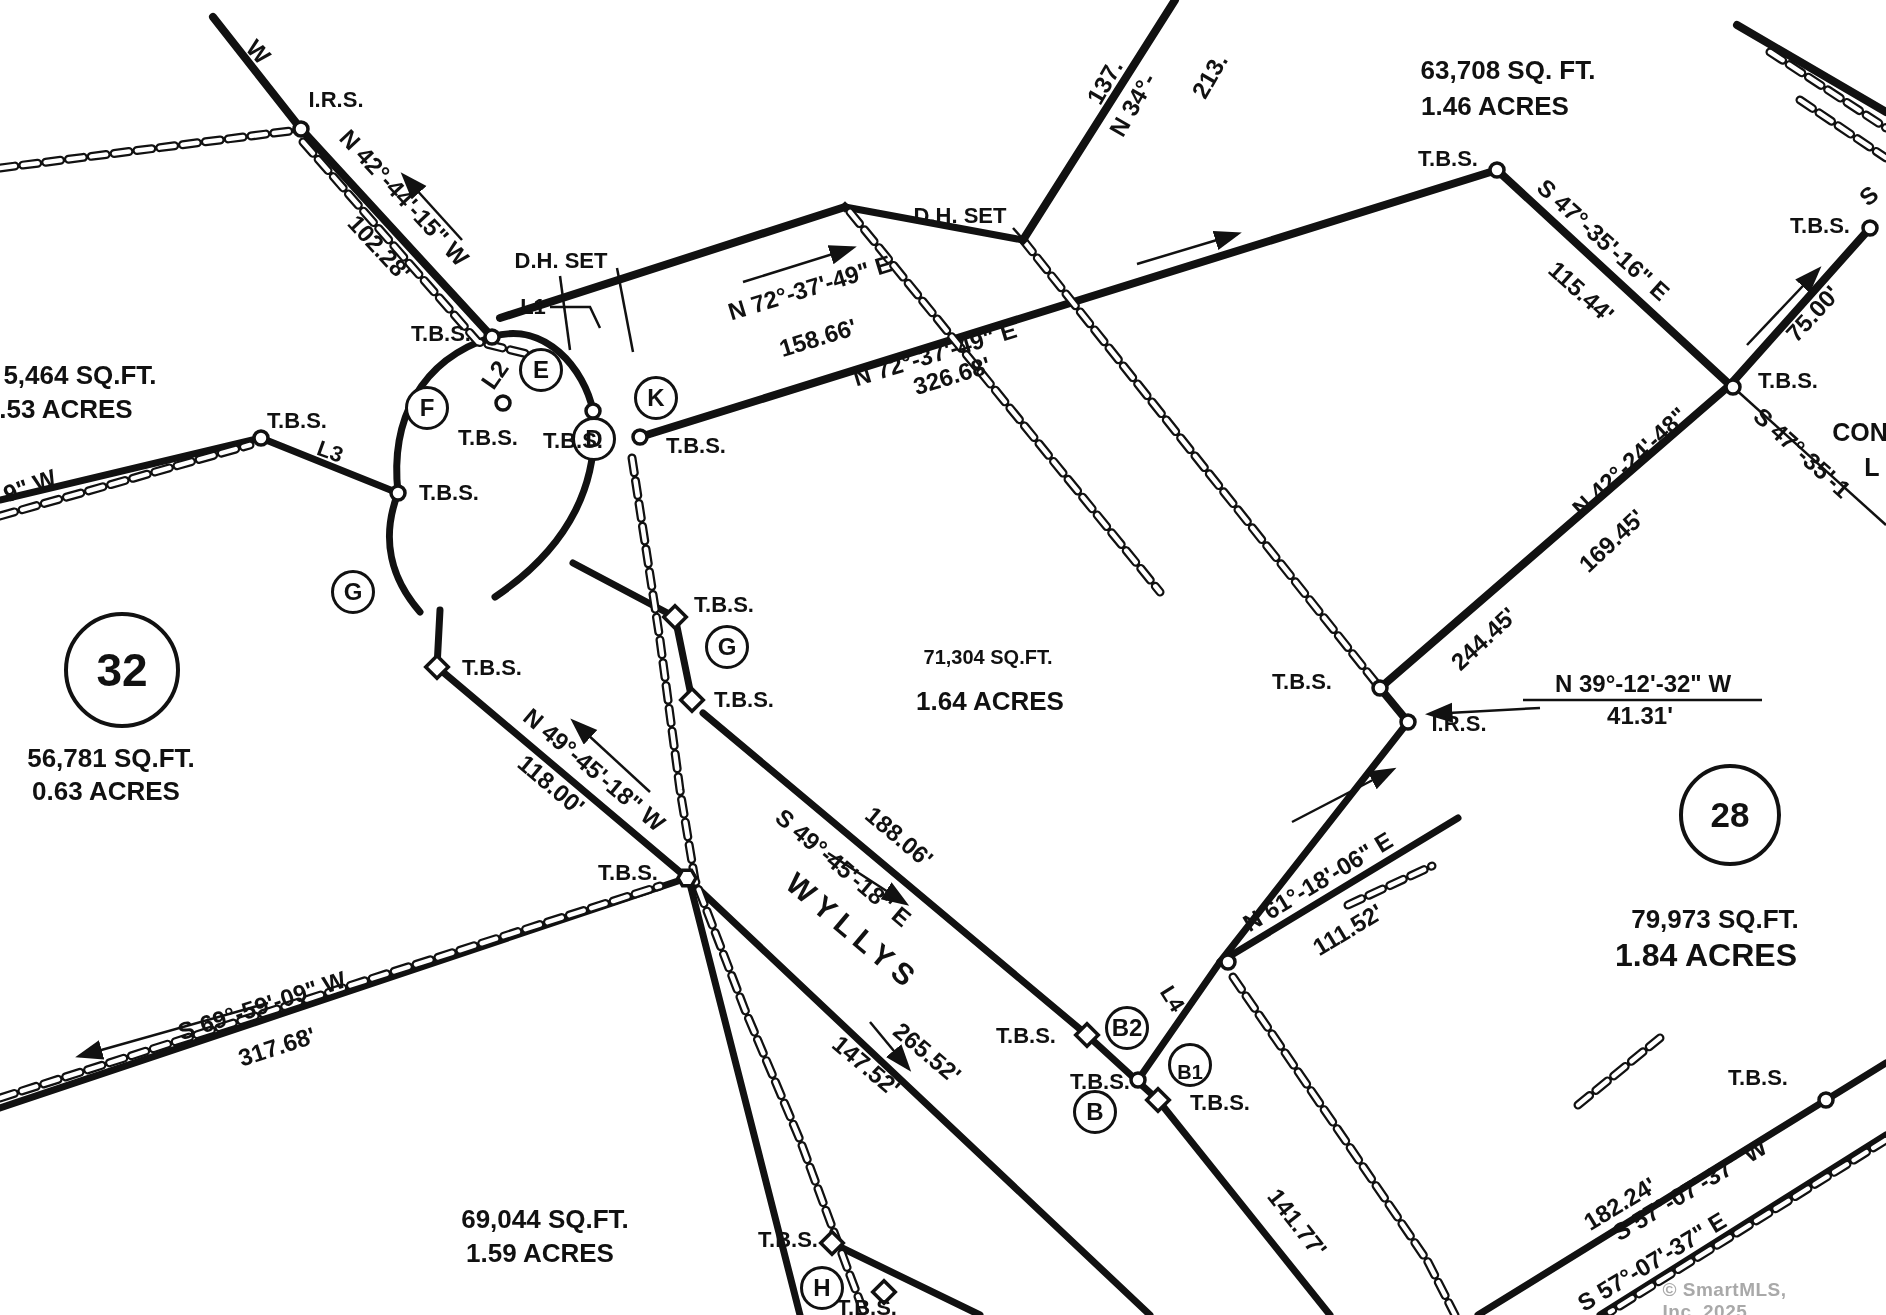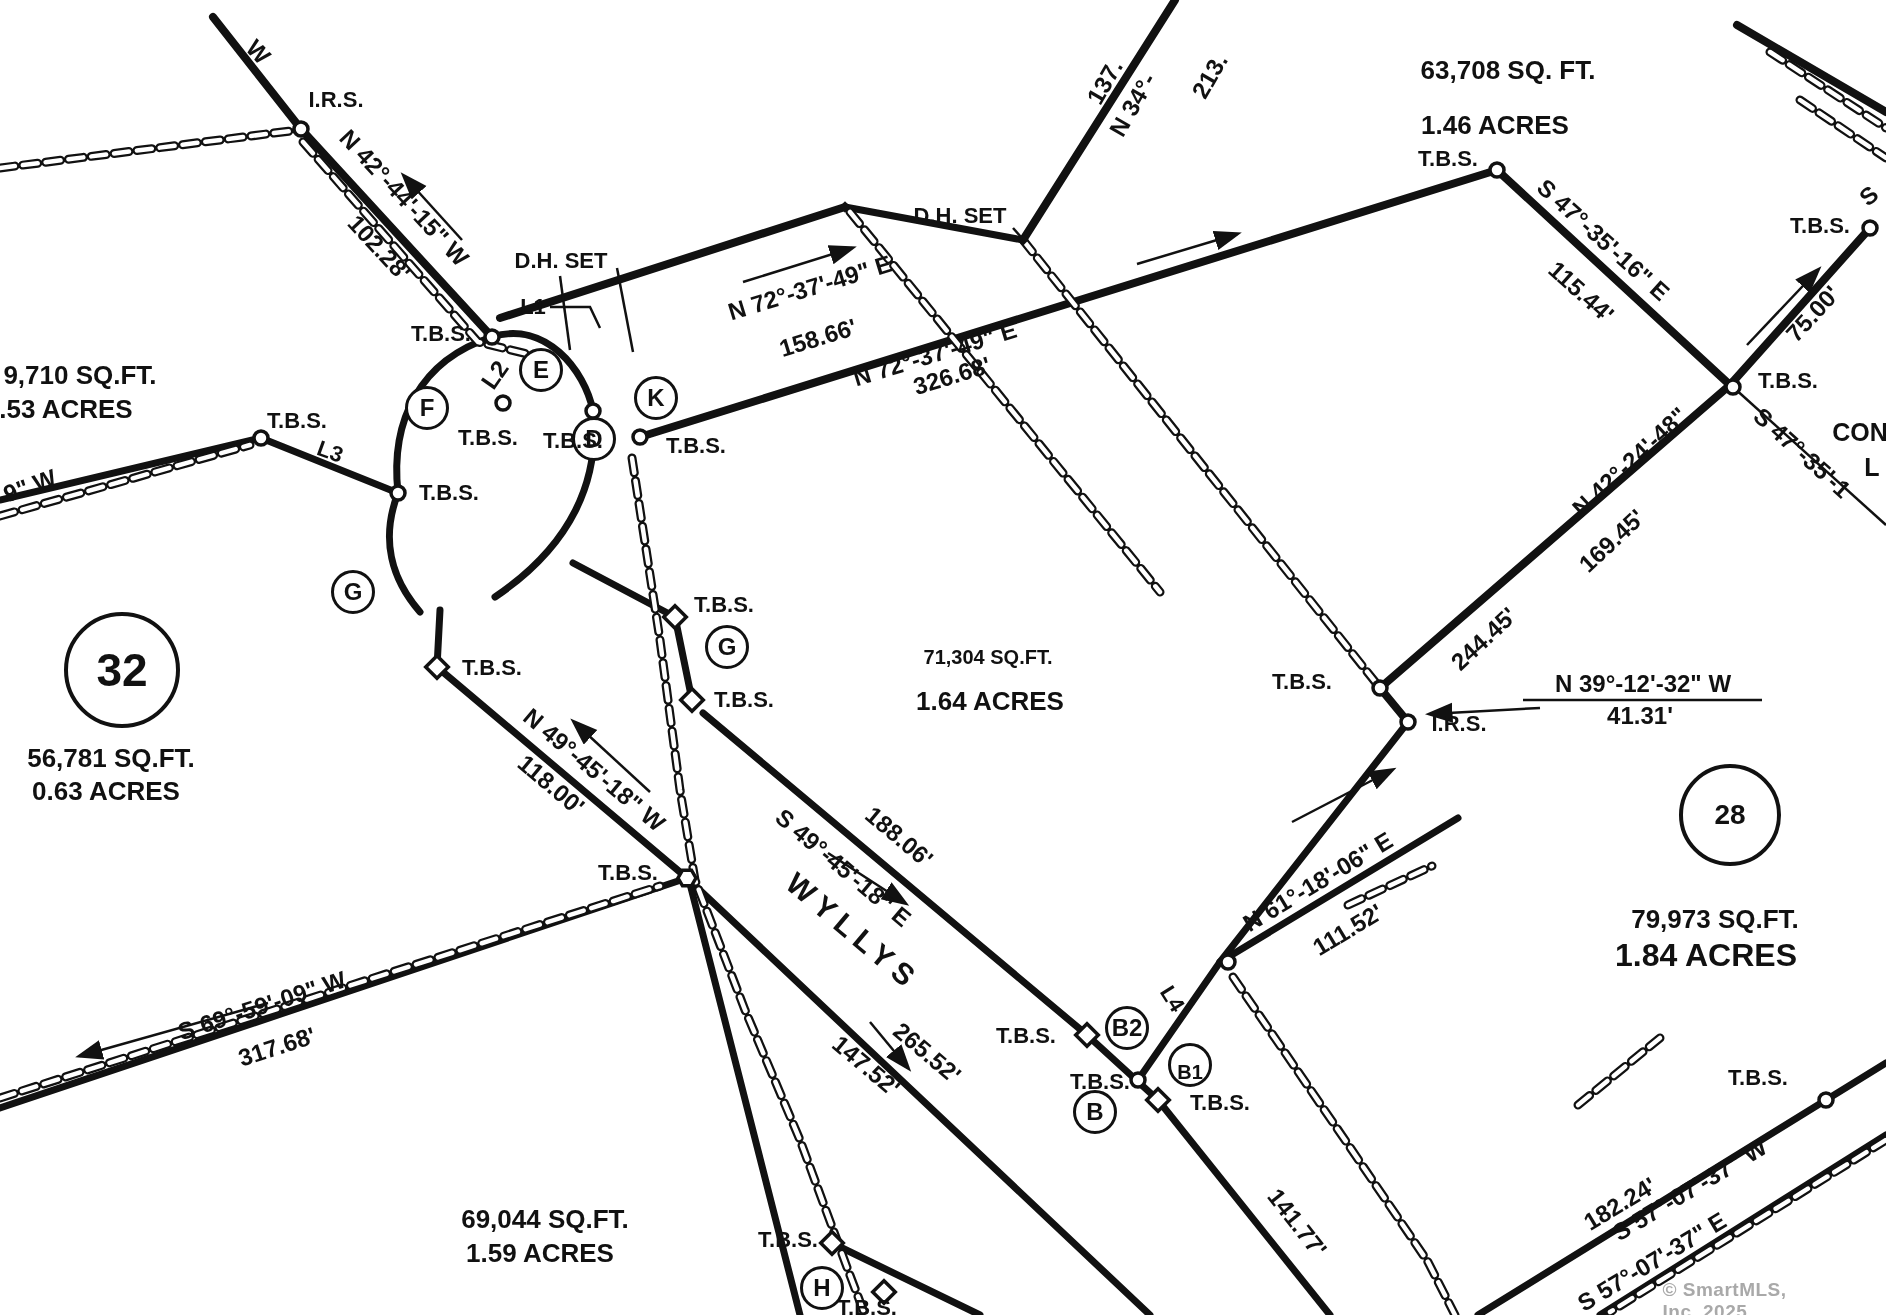--- a/index.html
+++ b/index.html
@@ -211,38 +211,38 @@
     <span class="map-label" style="left: 277px; top: 1047px; font-size: 24px; transform: translate(-50%, -50%) rotate(-18deg);">317.68'</span>
     <span class="map-label" style="left: 788px; top: 1240px; font-size: 22px;">T.B.S.</span>
     <span class="map-label" style="left: 867px; top: 1308px; font-size: 22px;">T.B.S.</span>
     <span class="map-label" style="left: 30px; top: 486px; font-size: 24px; transform: translate(-50%, -50%) rotate(-20deg);">9" W</span>
     <span class="map-label" style="left: 1758px; top: 1078px; font-size: 22px;">T.B.S.</span>
     <span class="map-label" style="left: 1620px; top: 1204px; font-size: 24px; transform: translate(-50%, -50%) rotate(-31deg);">182.24'</span>
     <span class="map-label" style="left: 1690px; top: 1190px; font-size: 24px; transform: translate(-50%, -50%) rotate(-31deg);">S 57°-07'-37" W</span>
     <span class="map-label" style="left: 1652px; top: 1262px; font-size: 24px; transform: translate(-50%, -50%) rotate(-31deg);">S 57°-07'-37" E</span>
     <span class="map-label" style="left: 853px; top: 932px; font-size: 30px; transform: translate(-50%, -50%) rotate(40deg); letter-spacing: 7px;">WYLLYS</span>
     <span class="watermark" style="left: 1737px; top: 1301px;">© SmartMLS, Inc.  2025</span>
-    <span class="map-label" style="left: 80px; top: 375px; font-size: 26px;">9,710 SQ.FT.</span>
+    <span class="map-label" style="left: 80px; top: 375px; font-size: 26px;">5,464 SQ.FT.</span>
     <span class="map-label" style="left: 66px; top: 409px; font-size: 26px;">.53 ACRES</span>
     <div class="lot-circle" style="left: 122px; top: 670px; width: 108px; height: 108px; font-size: 46px;">
       <span>32</span>
     </div>
     <span class="map-label" style="left: 111px; top: 758px; font-size: 26px;">56,781 SQ.FT.</span>
     <span class="map-label" style="left: 106px; top: 791px; font-size: 26px;">0.63 ACRES</span>
     <span class="map-label" style="left: 545px; top: 1219px; font-size: 26px;">69,044 SQ.FT.</span>
     <span class="map-label" style="left: 540px; top: 1253px; font-size: 26px;">1.59 ACRES</span>
     <span class="map-label" style="left: 988px; top: 657px; font-size: 20px;">71,304 SQ.FT.</span>
     <span class="map-label" style="left: 990px; top: 701px; font-size: 26px;">1.64 ACRES</span>
-    <div class="lot-circle" style="left: 1730px; top: 815px; width: 94px; height: 94px; font-size: 28px; text-align: right;">
+    <div class="lot-circle" style="left: 1730px; top: 815px; width: 94px; height: 94px; font-size: 35px; text-align: right;">
       <span>28</span>
     </div>
     <span class="map-label" style="left: 1715px; top: 919px; font-size: 26px;">79,973 SQ.FT.</span>
     <span class="map-label" style="left: 1706px; top: 955px; font-size: 32px;">1.84 ACRES</span>
     <span class="map-label" style="left: 1508px; top: 70px; font-size: 26px;">63,708 SQ. FT.</span>
-    <span class="map-label" style="left: 1495px; top: 106px; font-size: 26px; margin-top: 19px;">1.46 ACRES</span>
+    <span class="map-label" style="left: 1495px; top: 106px; font-size: 26px;">1.46 ACRES</span>
     <div class="pt-circle" style="left: 541px; top: 370px; width: 38px; height: 38px; font-size: 24px;">
       <span>E</span>
     </div>
     <div class="pt-circle" style="left: 427px; top: 408px; width: 38px; height: 38px; font-size: 24px;">
       <span>F</span>
     </div>
     <div class="pt-circle" style="left: 656px; top: 398px; width: 38px; height: 38px; font-size: 24px;">
       <span>K</span>
     </div>
     <div class="pt-circle" style="left: 594px; top: 439px; width: 38px; height: 38px; font-size: 24px;">

